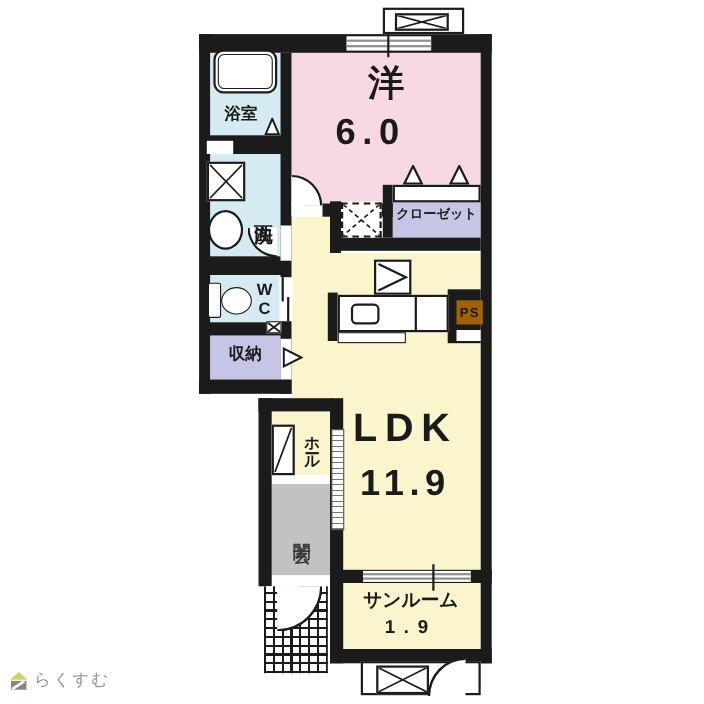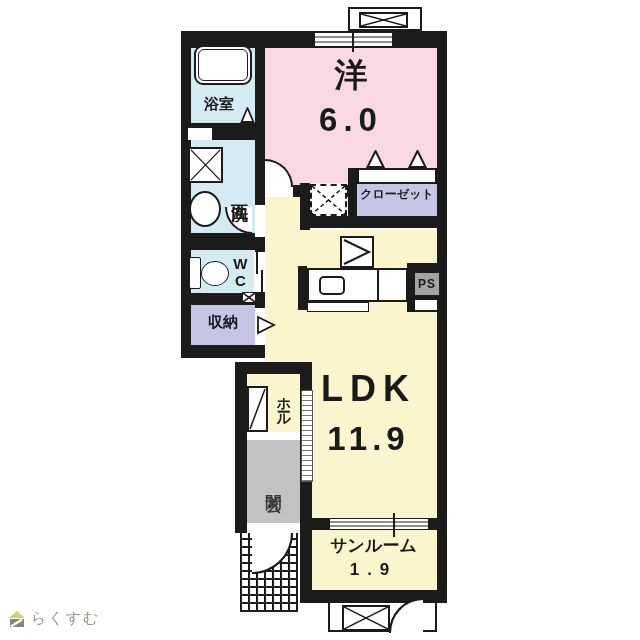--- a/index.html
+++ b/index.html
@@ -141,21 +141,21 @@
         <polyline points="2,2 27,14 2,26" fill="none" stroke="#1b1b1b" stroke-width="2"></polyline>
       </svg>
   </div>
 
   <div class="abs fixture" style="left:307px;top:268px;width:101px;height:34px;">
     <div class="abs" style="left:68px;top:0;width:2px;height:100%;background:#1b1b1b;"></div>
     <div class="abs thin" style="left:10px;top:6px;width:26px;height:19px;border:2px solid #1b1b1b;border-radius:5px;background:#fff;"></div>
   </div>
   <div class="abs fixture thin" style="left:307px;top:302px;width:62px;height:10px;"></div>
 
-  <div class="abs lbl" style="left:415px;top:273px;width:24px;height:22px;background:#a3a3a3;font-size:12px;letter-spacing:1px;">
+  <div class="abs lbl" style="left:415px;top:273px;width:24px;height:22px;background:#a16207;font-size:12px;letter-spacing:1px;">
     <span>PS</span>
   </div>
 
   <div class="abs" style="left:256px;top:315px;width:20px;height:20px;">
     <svg viewBox="0 0 20 20">
         <polygon points="2,2 18,10 2,18" fill="#ffffff" stroke="#1b1b1b" stroke-width="1.8"></polygon>
       </svg>
   </div>
   <div class="abs" style="left:242px;top:292px;width:14px;height:11px;background:#fff;border:1.5px solid #1b1b1b;box-sizing:border-box;">
     <svg viewBox="0 0 11 8" preserveAspectRatio="none">
@@ -198,21 +198,21 @@
   </div>
   <div class="abs lbl vtext" style="left:229px;top:246px;width:22px;height:52px;font-size:15px;">
     <span>WC</span>
   </div>
   <div class="abs lbl" style="left:191px;top:312px;width:64px;height:20px;font-size:15px;">
     <span>収納</span>
   </div>
   <div class="abs lbl" style="left:265px;top:55px;width:172px;height:40px;font-size:33px;">
     <span>洋</span>
   </div>
-  <div class="abs lbl" style="left:265px;top:100px;width:172px;height:40px;font-size:33px;letter-spacing:6px;">
+  <div class="abs lbl" style="left:251px;top:100px;width:172px;height:40px;font-size:33px;letter-spacing:6px;">
     <span>6.0</span>
   </div>
   <div class="abs lbl" style="left:357px;top:186px;width:80px;height:16px;font-size:12px;text-align:center;">
     <span>クローゼット</span>
   </div>
   <div class="abs lbl" style="left:300px;top:368px;width:137px;height:42px;font-size:36px;letter-spacing:7px;">
     <span>LDK</span>
   </div>
   <div class="abs lbl" style="left:300px;top:420px;width:137px;height:38px;font-size:33px;letter-spacing:5px;">
     <span>11.9</span>

